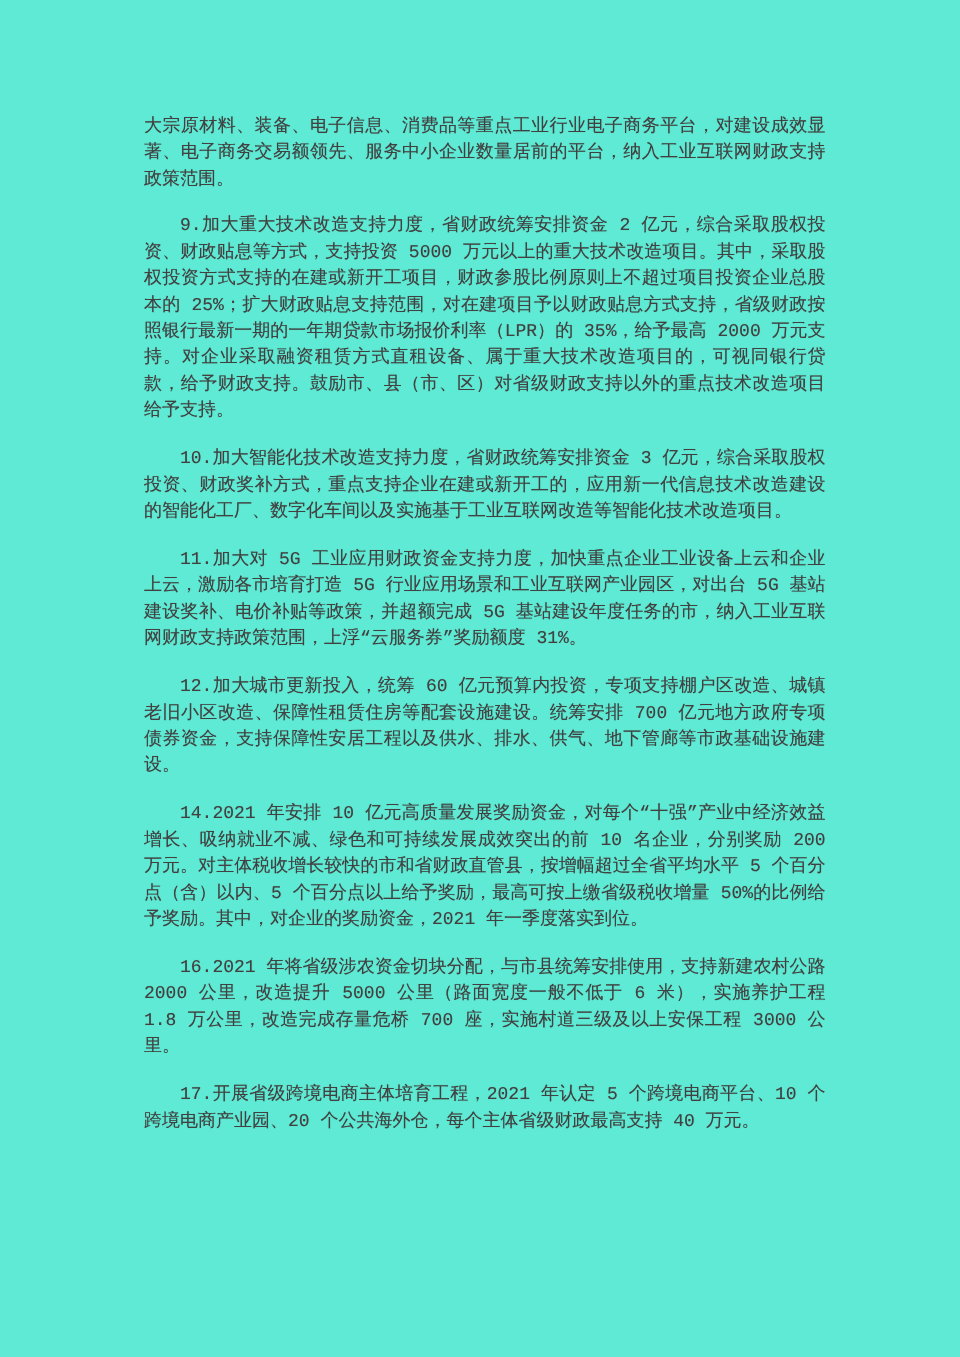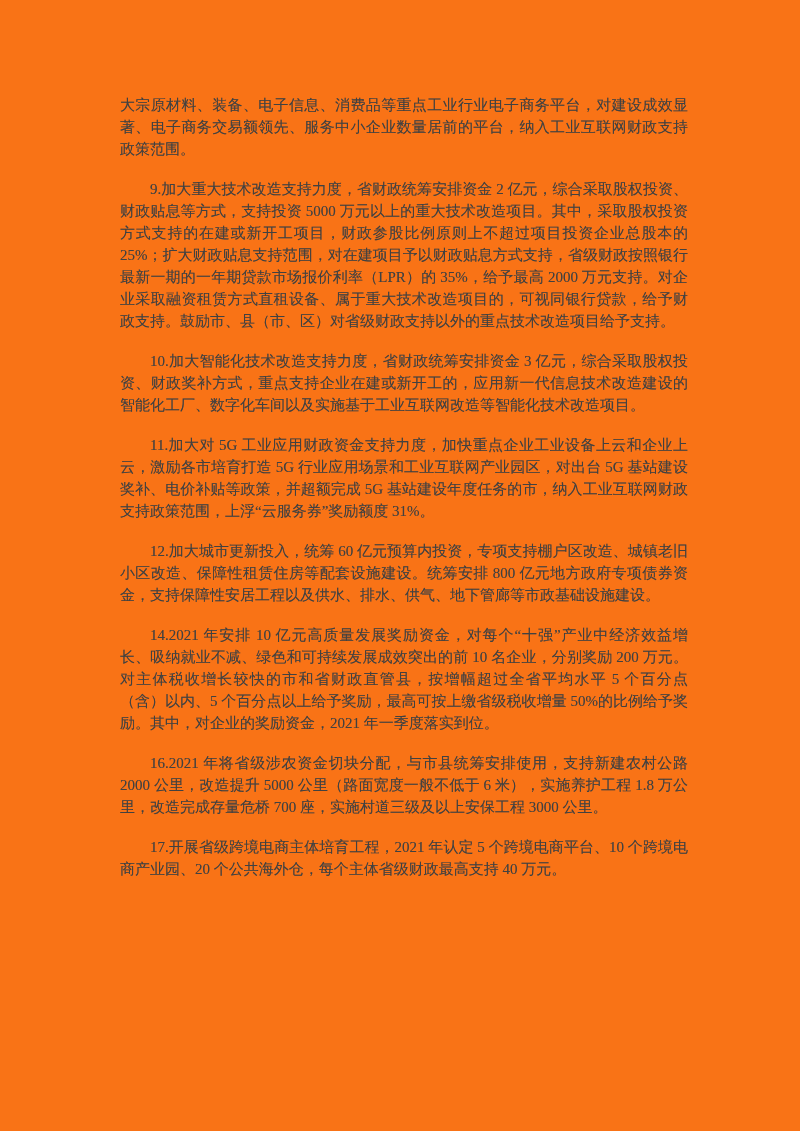--- a/index.html
+++ b/index.html
@@ -13,48 +13,49 @@
     background: #fbfbfa;
     font-family: "Liberation Serif", "DejaVu Serif", serif;
     overflow: hidden;
   }
   .page {
     position: absolute;
     left: 0;
     top: 0;
     width: 800px;
     height: 1131px;
-    background: #f97316;
+    background: #5eead4;
   }
   .text-block {
     position: absolute;
     left: 120px;
     top: 94px;
     width: 568px;
     color: #414141;
     font-size: 15px;
     line-height: 22px;
     text-align: justify;
     text-shadow: 0 0 0.6px rgba(70, 70, 70, 0.45);
   }
   .para {
     margin: 0 0 18px 0;
     padding: 0;
   }
   .para.indent {
     text-indent: 2em;
+    font-family: Liberation Mono, monospace;
   }
 </style>
 </head>
 <body>
 
 <div class="page">
   <div class="text-block" id="paragraphs">
       <p class="para">大宗原材料、装备、电子信息、消费品等重点工业行业电子商务平台，对建设成效显著、电子商务交易额领先、服务中小企业数量居前的平台，纳入工业互联网财政支持政策范围。</p>
       <p class="para indent">9.加大重大技术改造支持力度，省财政统筹安排资金 2 亿元，综合采取股权投资、财政贴息等方式，支持投资 5000 万元以上的重大技术改造项目。其中，采取股权投资方式支持的在建或新开工项目，财政参股比例原则上不超过项目投资企业总股本的 25%；扩大财政贴息支持范围，对在建项目予以财政贴息方式支持，省级财政按照银行最新一期的一年期贷款市场报价利率（LPR）的 35%，给予最高 2000 万元支持。对企业采取融资租赁方式直租设备、属于重大技术改造项目的，可视同银行贷款，给予财政支持。鼓励市、县（市、区）对省级财政支持以外的重点技术改造项目给予支持。</p>
       <p class="para indent">10.加大智能化技术改造支持力度，省财政统筹安排资金 3 亿元，综合采取股权投资、财政奖补方式，重点支持企业在建或新开工的，应用新一代信息技术改造建设的智能化工厂、数字化车间以及实施基于工业互联网改造等智能化技术改造项目。</p>
       <p class="para indent">11.加大对 5G 工业应用财政资金支持力度，加快重点企业工业设备上云和企业上云，激励各市培育打造 5G 行业应用场景和工业互联网产业园区，对出台 5G 基站建设奖补、电价补贴等政策，并超额完成 5G 基站建设年度任务的市，纳入工业互联网财政支持政策范围，上浮“云服务券”奖励额度 31%。</p>
-      <p class="para indent">12.加大城市更新投入，统筹 60 亿元预算内投资，专项支持棚户区改造、城镇老旧小区改造、保障性租赁住房等配套设施建设。统筹安排 800 亿元地方政府专项债券资金，支持保障性安居工程以及供水、排水、供气、地下管廊等市政基础设施建设。</p>
+      <p class="para indent">12.加大城市更新投入，统筹 60 亿元预算内投资，专项支持棚户区改造、城镇老旧小区改造、保障性租赁住房等配套设施建设。统筹安排 700 亿元地方政府专项债券资金，支持保障性安居工程以及供水、排水、供气、地下管廊等市政基础设施建设。</p>
       <p class="para indent">14.2021 年安排 10 亿元高质量发展奖励资金，对每个“十强”产业中经济效益增长、吸纳就业不减、绿色和可持续发展成效突出的前 10 名企业，分别奖励 200 万元。对主体税收增长较快的市和省财政直管县，按增幅超过全省平均水平 5 个百分点（含）以内、5 个百分点以上给予奖励，最高可按上缴省级税收增量 50%的比例给予奖励。其中，对企业的奖励资金，2021 年一季度落实到位。</p>
       <p class="para indent">16.2021 年将省级涉农资金切块分配，与市县统筹安排使用，支持新建农村公路 2000 公里，改造提升 5000 公里（路面宽度一般不低于 6 米），实施养护工程 1.8 万公里，改造完成存量危桥 700 座，实施村道三级及以上安保工程 3000 公里。</p>
       <p class="para indent">17.开展省级跨境电商主体培育工程，2021 年认定 5 个跨境电商平台、10 个跨境电商产业园、20 个公共海外仓，每个主体省级财政最高支持 40 万元。</p>
     </div>
 </div>
 
 </body></html>

